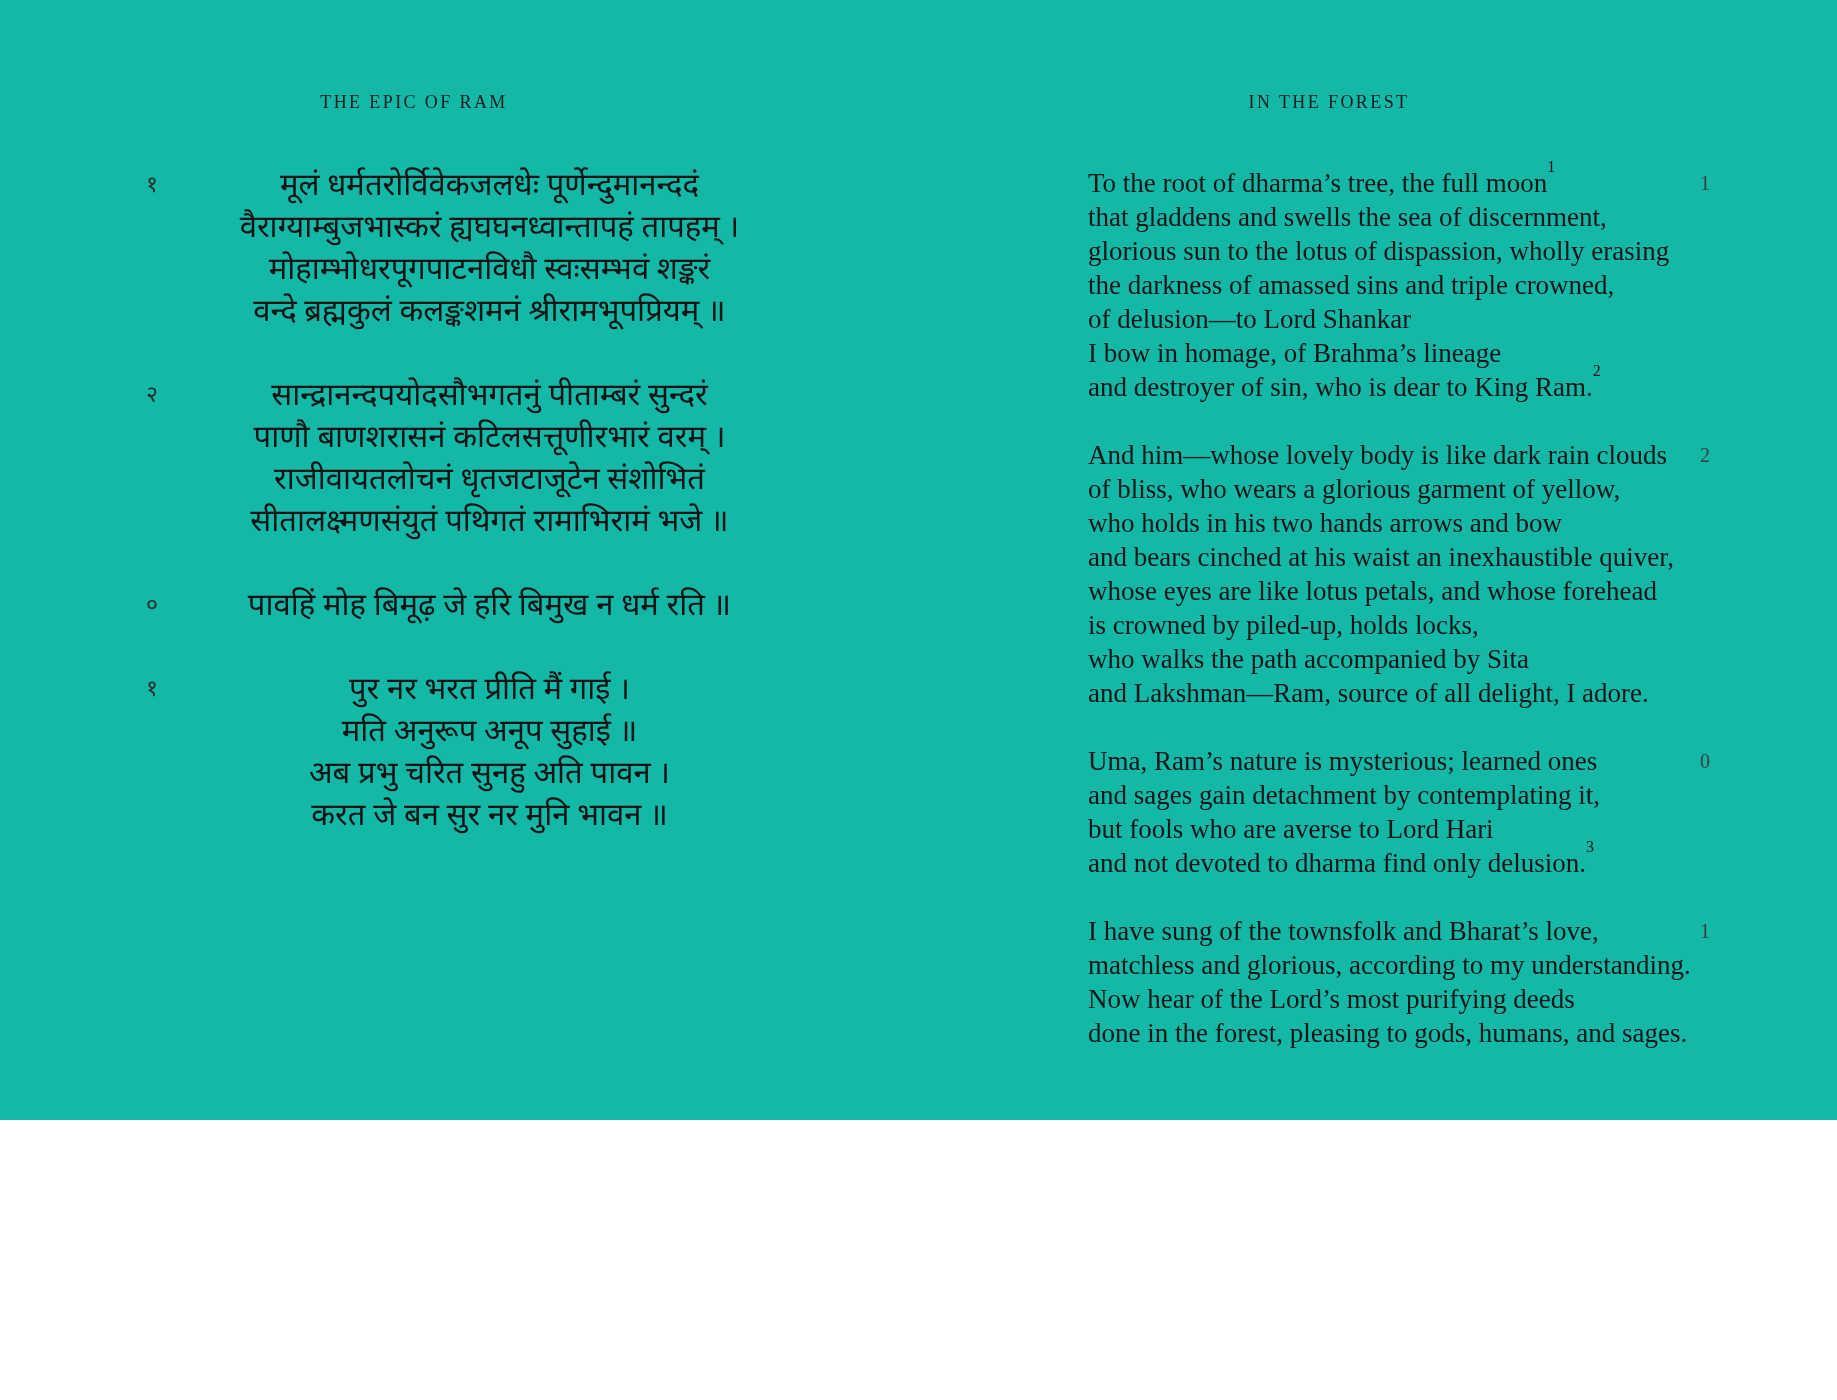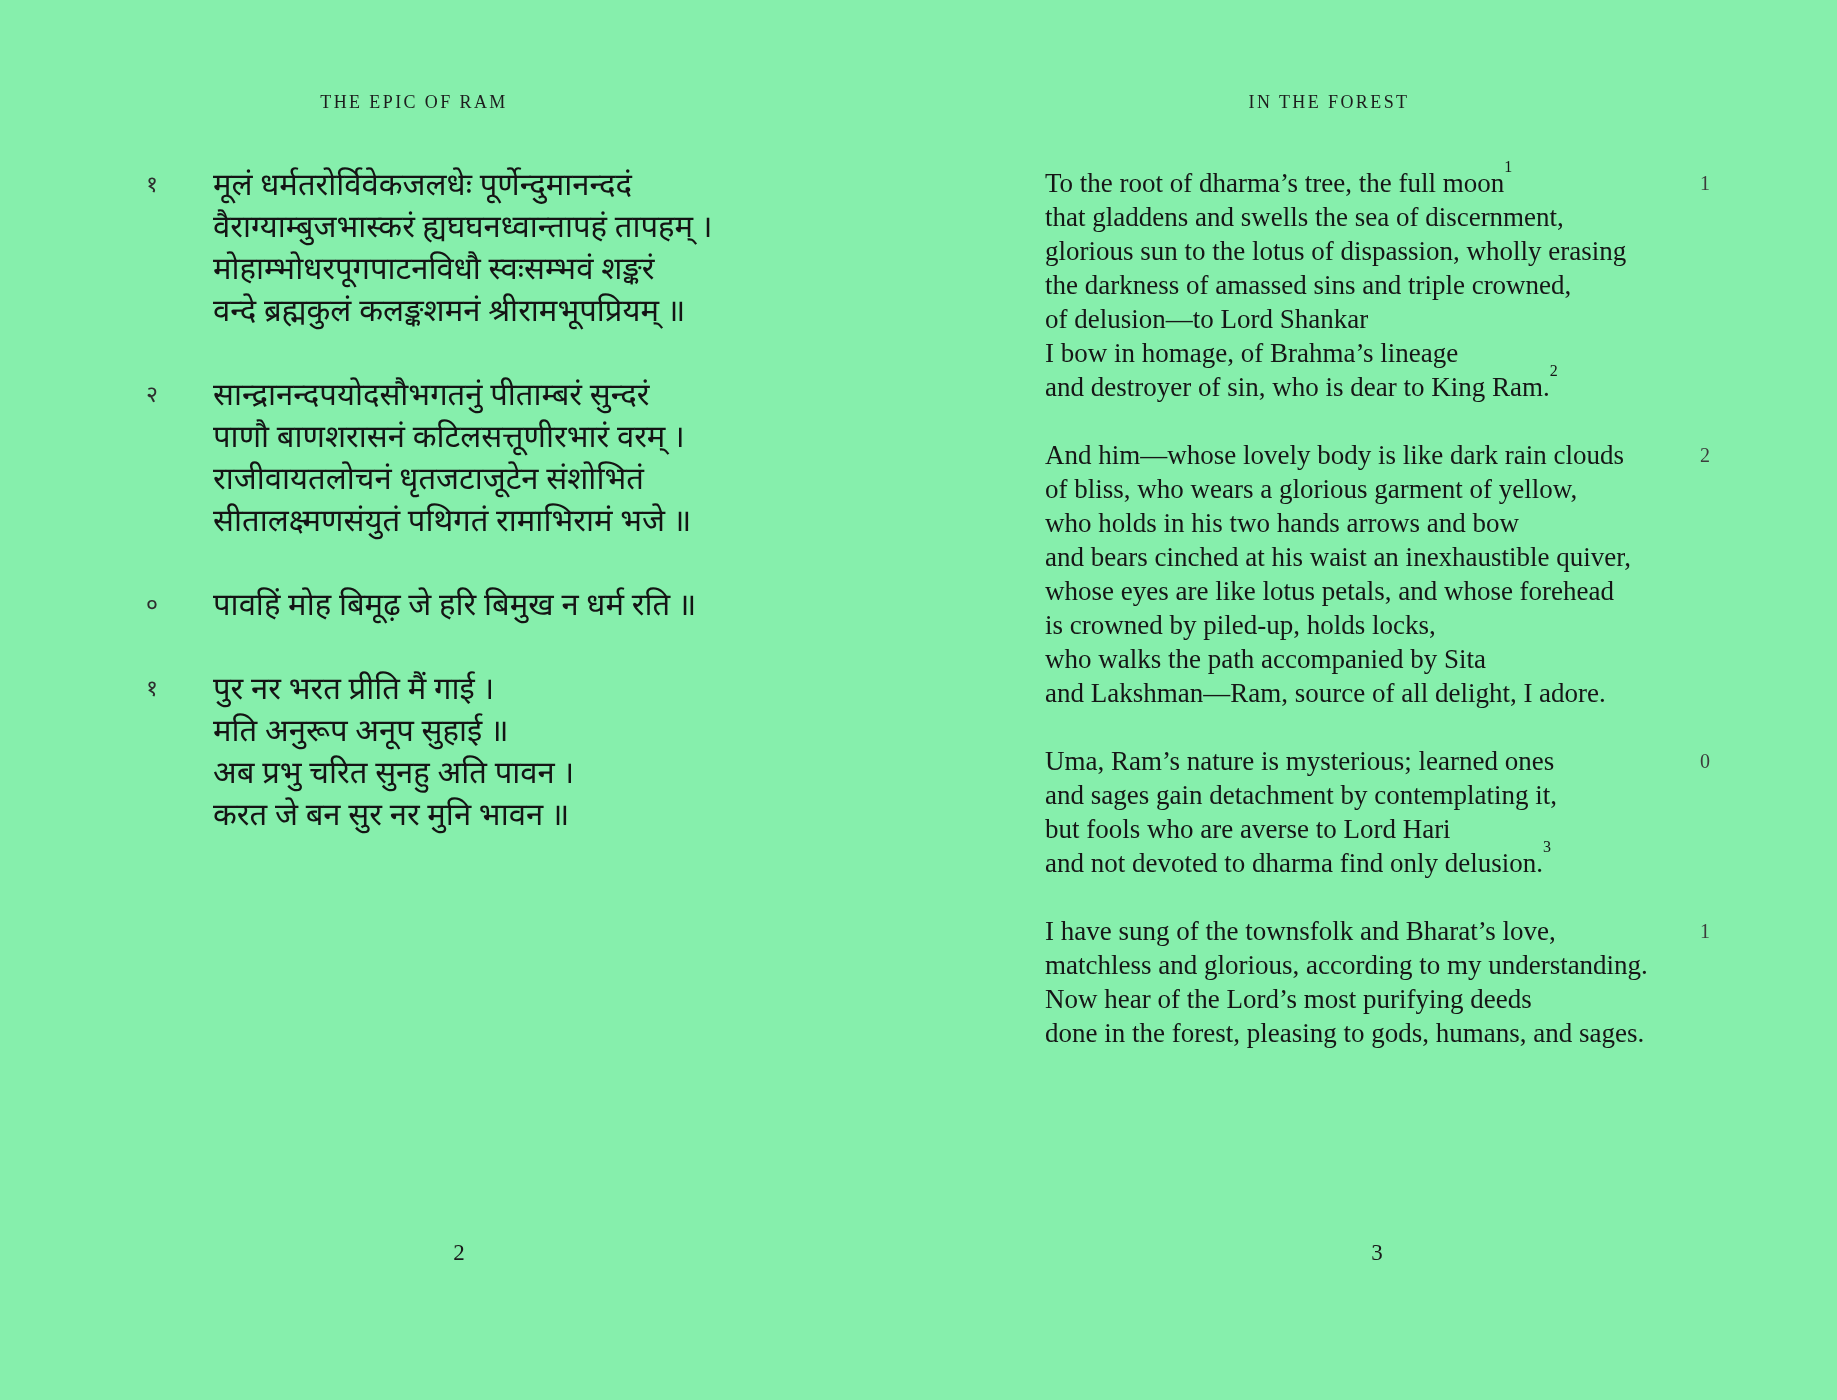--- a/index.html
+++ b/index.html
@@ -5,22 +5,22 @@
   html, body {
     margin: 0;
     padding: 0;
     background: #ffffff;
   }
   * { box-sizing: border-box; }
 
   .spread {
     position: relative;
     width: 1837px;
-    height: 1400px;
-    background: #86efac;
+    height: 1120px;
+    background: #14b8a6;
     font-family: "Liberation Serif", "DejaVu Serif", serif;
     color: #161616;
     overflow: hidden;
   }
 
   .page {
     position: absolute;
     top: 0;
     height: 1400px;
   }
@@ -51,21 +51,21 @@
     align-items: flex-start;
     margin-bottom: 42px;
   }
   .verse .marker {
     width: 67px;
     flex: 0 0 67px;
     font-size: 23px;
     line-height: 42px;
     color: #2e2e2e;
   }
-  .verse .vlines { flex: 1; }
+  .verse .vlines { flex: 1; text-align: center; }
   .vline {
     font-size: 31px;
     line-height: 42px;
     color: #141414;
     white-space: nowrap;
   }
 
   
   .stanzas {
     position: absolute;
@@ -75,20 +75,21 @@
   }
   .stanza {
     position: relative;
     margin-bottom: 34px;
   }
   .sline {
     font-size: 27px;
     line-height: 34px;
     color: #161616;
     white-space: nowrap;
+    margin-left: 43px;
   }
   .sline sup {
     font-size: 16px;
     line-height: 0;
     position: relative;
     top: -10px;
     letter-spacing: 0;
   }
   .stanza-num {
     position: absolute;

